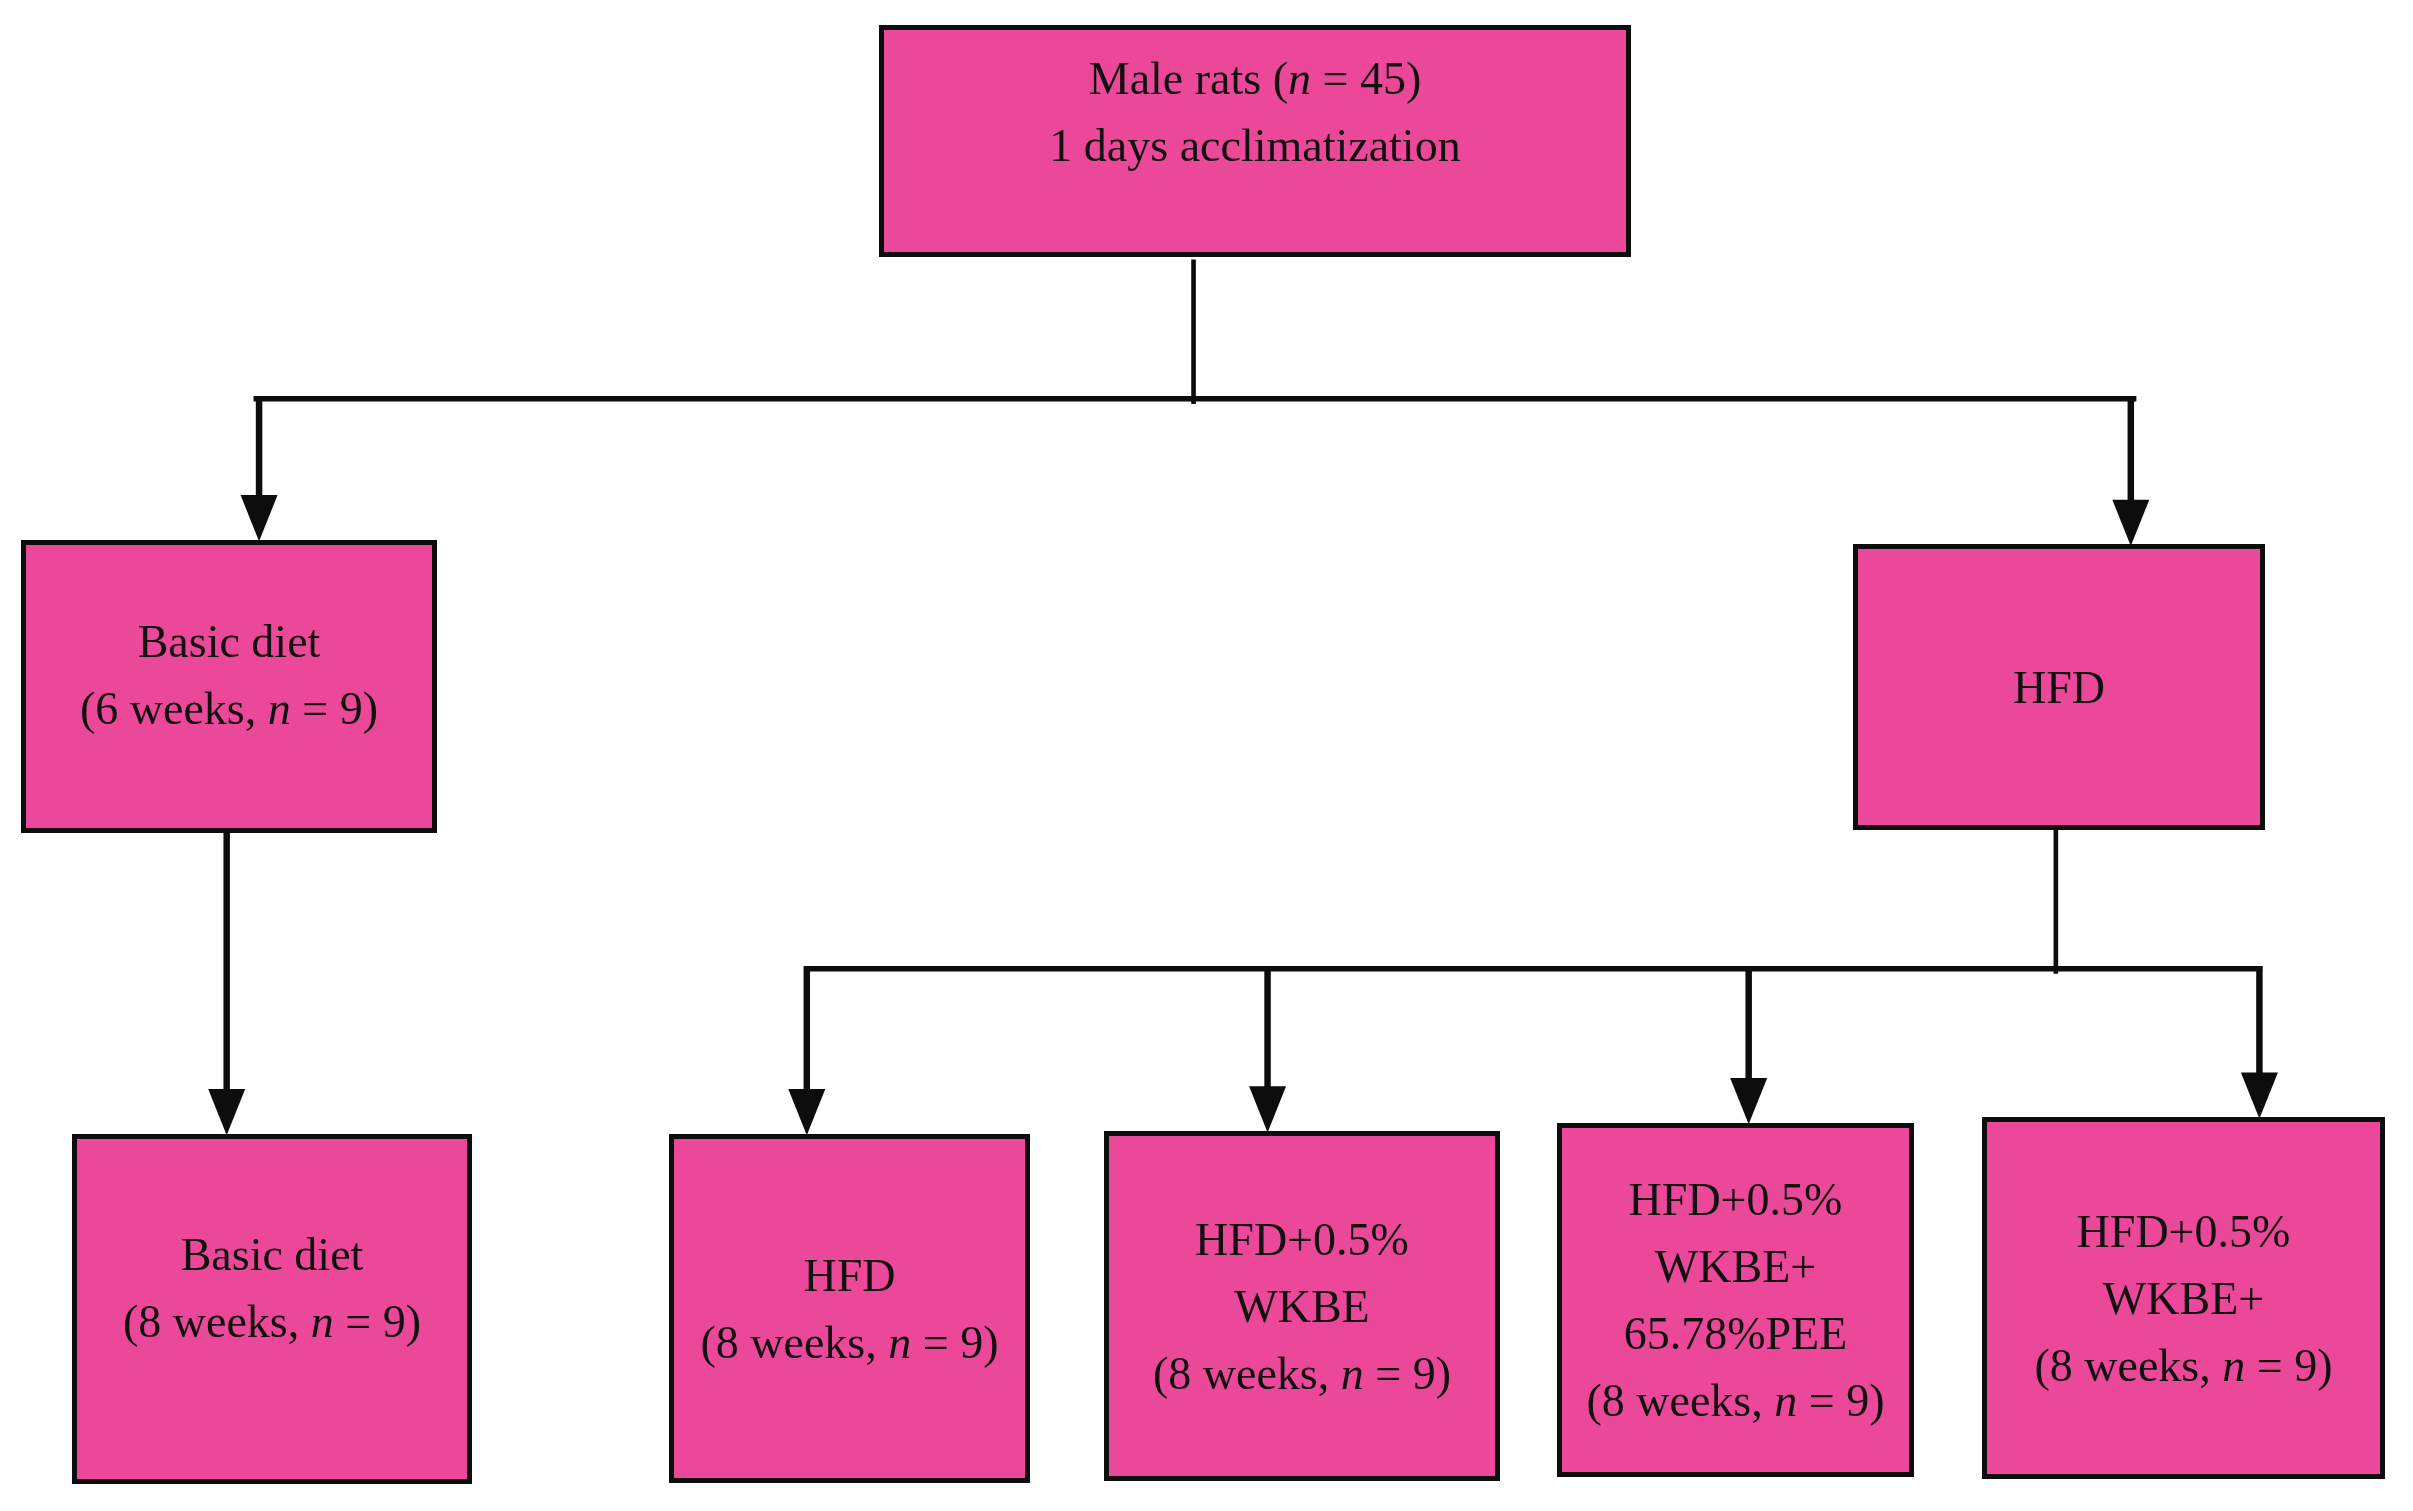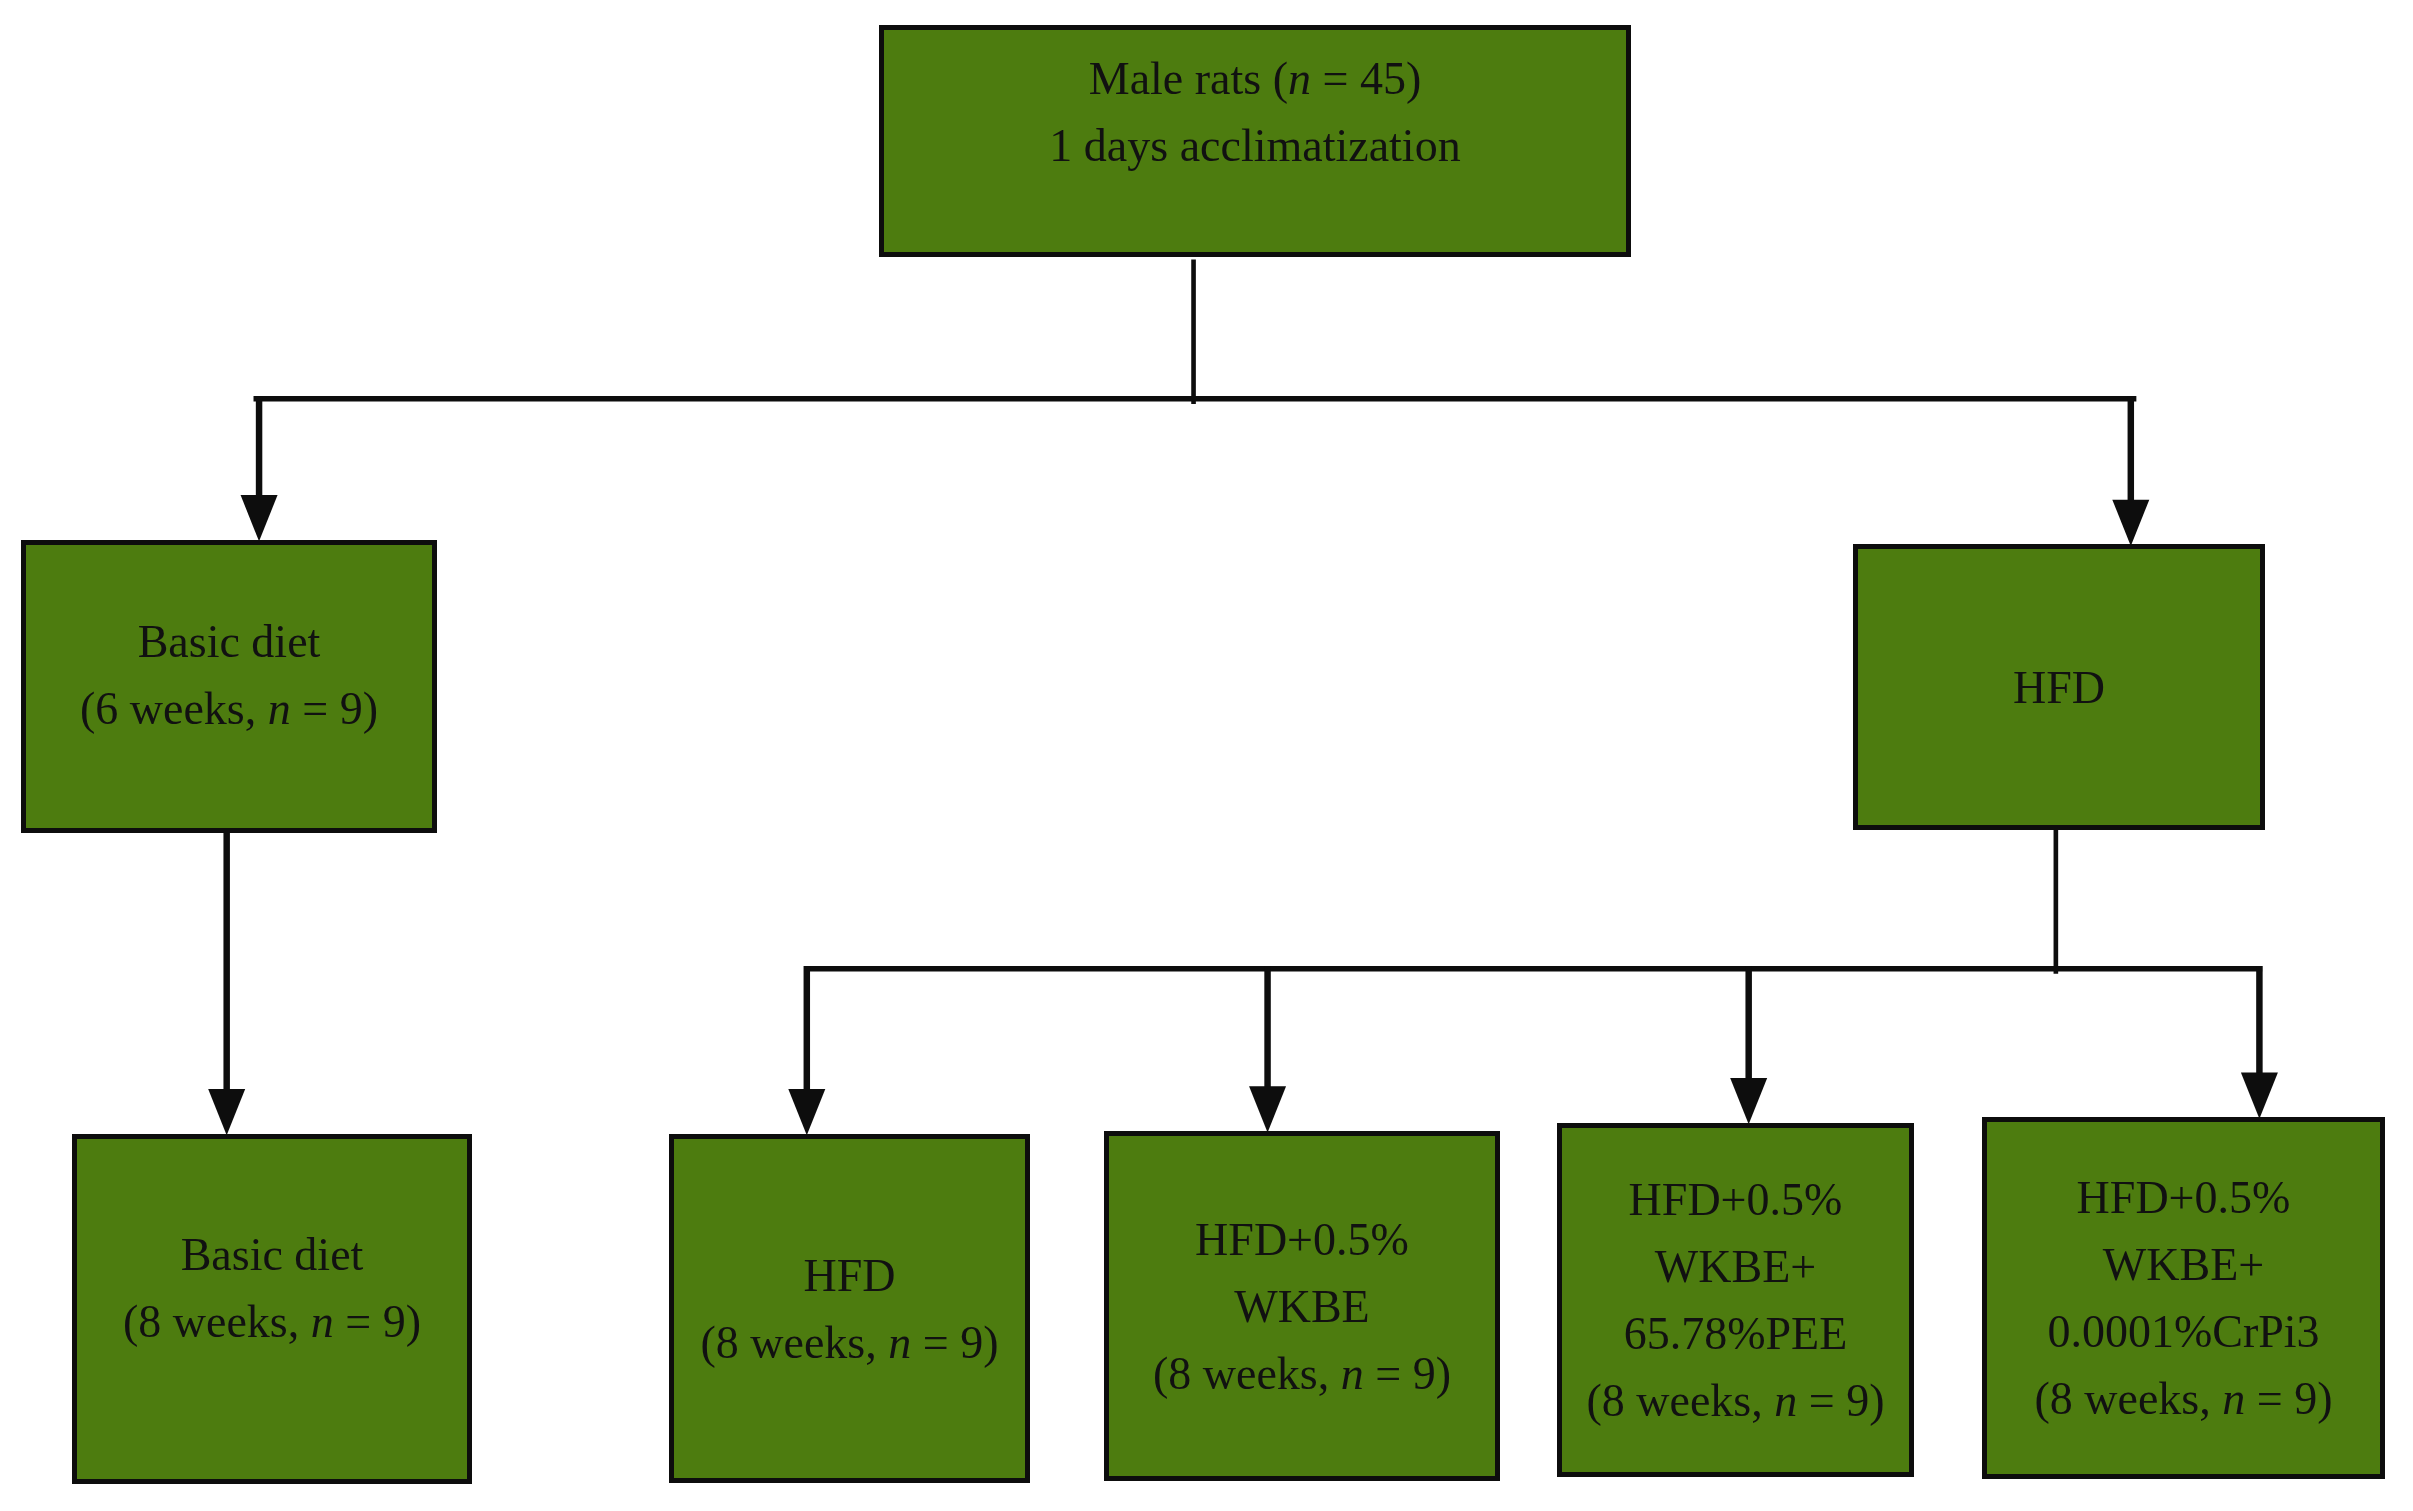--- a/index.html
+++ b/index.html
@@ -14,21 +14,21 @@
   }
   .connectors {
     position: absolute;
     left: 0; top: 0;
     width: 2413px;
     height: 1511px;
   }
   .box {
     position: absolute;
     box-sizing: border-box;
-    background: #4d7c0f;
+    background: #ec4899;
     border: 5.6px solid #0d0d0d;
     display: flex;
     flex-direction: column;
     align-items: center;
     justify-content: center;
     text-align: center;
     font-size: 46px;
     line-height: 67px;
     padding: 14px;
   }
@@ -87,18 +87,17 @@
       </div>
       <div class="box" style="left: 1557px; top: 1123px; width: 357px; height: 354px;">
         <div class="line">HFD+0.5%</div>
         <div class="line">WKBE+</div>
         <div class="line">65.78%PEE</div>
         <div class="line">(8 weeks, <i>n</i> = 9)</div>
       </div>
       <div class="box" style="left: 1982px; top: 1117px; width: 403px; height: 362px;">
         <div class="line">HFD+0.5%</div>
         <div class="line">WKBE+</div>
-        <div class="line">0.0001%CrPi3</div>
         <div class="line">(8 weeks, <i>n</i> = 9)</div>
       </div>
     </div>
 </div>
 
 
 </body></html>

